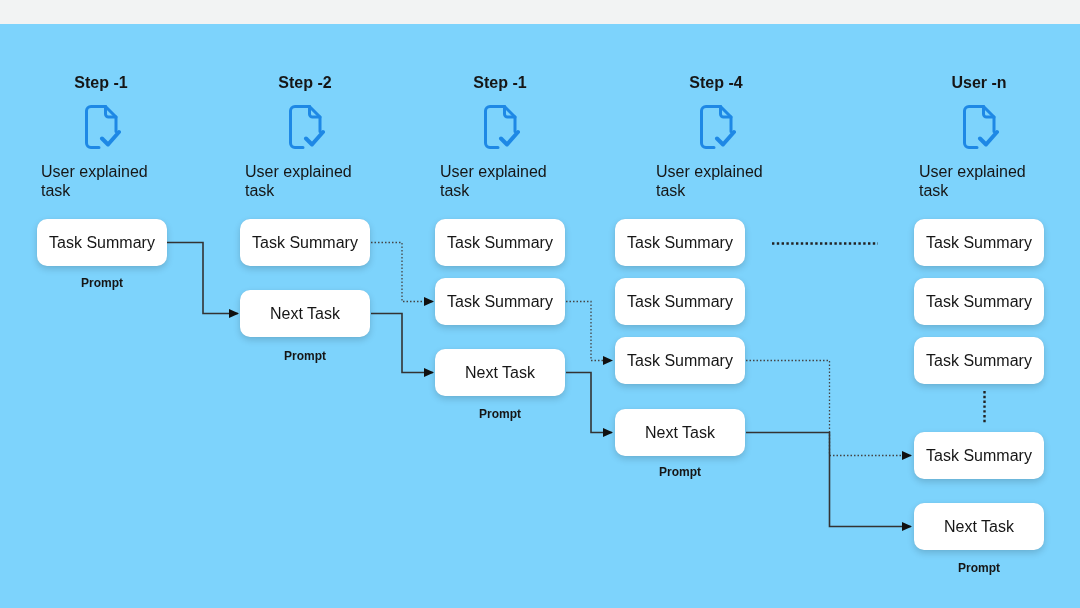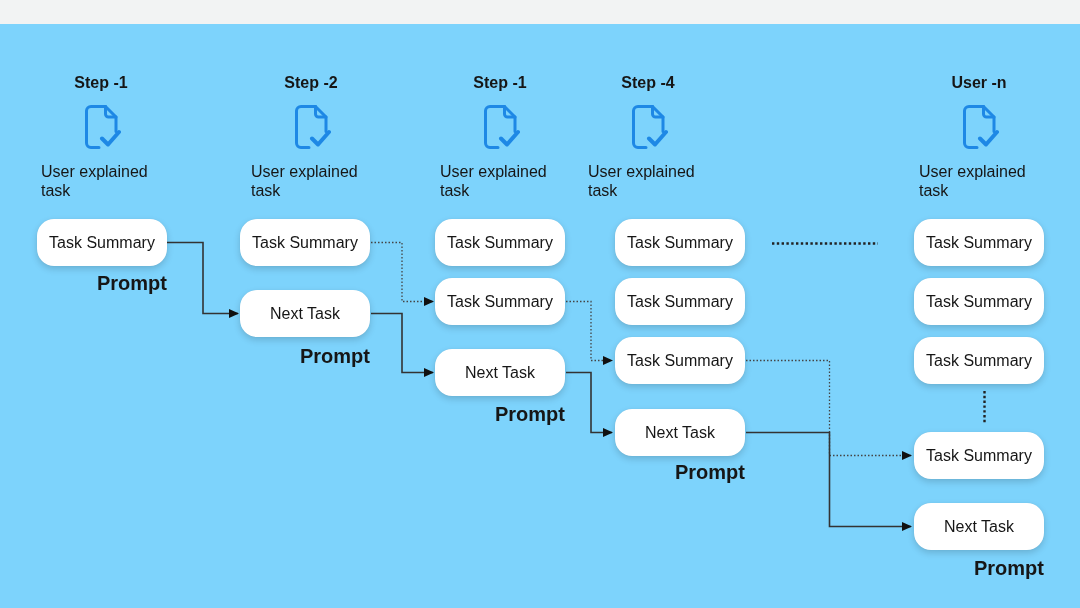--- a/index.html
+++ b/index.html
@@ -67,35 +67,35 @@
     font-size: 16px;
     font-weight: 400;
     line-height: 19px;
     color: #161616;
   }
   .node {
     position: absolute;
     width: 130px;
     height: 47px;
     background: #ffffff;
-    border-radius: 17px;
+    border-radius: 10px;
     box-shadow: 0 3px 7px rgba(0,0,0,0.16), 0 0 1px rgba(0,0,0,0.10);
     display: flex;
     align-items: center;
     justify-content: center;
     font-size: 16px;
     font-weight: 400;
     color: #161616;
     white-space: nowrap;
   }
   .prompt {
     position: absolute;
     width: 130px;
-    text-align: right;
-    font-size: 20px;
+    text-align: center;
+    font-size: 12px;
     font-weight: 700;
     line-height: 16px;
     color: #161616;
     white-space: nowrap;
   }
 </style>
 </head>
 <body>
 
 <div class="canvas">
@@ -125,21 +125,21 @@
           <path d="M24.5 2.5 H10 a4.5 4.5 0 0 0 -4.5 4.5 V39 a4.5 4.5 0 0 0 4.5 4.5 h8"></path>
           <path d="M24.5 2.5 L35 13 V27.5"></path>
           <path d="M24.5 2.5 V10 a3 3 0 0 0 3 3 H35"></path>
         </g>
         <path d="M21 34.5 L27 40.5 L38 28" fill="none" stroke="#1e88e5" stroke-width="4" stroke-linecap="round" stroke-linejoin="round"></path>
       </svg>
     </div>
     <div class="step-subtitle">User explained task</div>
   </div>
 
-  <div class="col-header" style="left:231px">
+  <div class="col-header" style="left:225px">
     <div class="step-title">Step -2</div>
     <div class="doc-icon">
       <svg width="40" height="48" viewBox="0 0 40 48">
         <g fill="none" stroke="#1e88e5" stroke-width="3" stroke-linecap="round" stroke-linejoin="round">
           <path d="M24.5 2.5 H10 a4.5 4.5 0 0 0 -4.5 4.5 V39 a4.5 4.5 0 0 0 4.5 4.5 h8"></path>
           <path d="M24.5 2.5 L35 13 V27.5"></path>
           <path d="M24.5 2.5 V10 a3 3 0 0 0 3 3 H35"></path>
         </g>
         <path d="M21 34.5 L27 40.5 L38 28" fill="none" stroke="#1e88e5" stroke-width="4" stroke-linecap="round" stroke-linejoin="round"></path>
       </svg>
@@ -155,21 +155,21 @@
           <path d="M24.5 2.5 H10 a4.5 4.5 0 0 0 -4.5 4.5 V39 a4.5 4.5 0 0 0 4.5 4.5 h8"></path>
           <path d="M24.5 2.5 L35 13 V27.5"></path>
           <path d="M24.5 2.5 V10 a3 3 0 0 0 3 3 H35"></path>
         </g>
         <path d="M21 34.5 L27 40.5 L38 28" fill="none" stroke="#1e88e5" stroke-width="4" stroke-linecap="round" stroke-linejoin="round"></path>
       </svg>
     </div>
     <div class="step-subtitle">User explained task</div>
   </div>
 
-  <div class="col-header" style="left:568px">
+  <div class="col-header" style="left:636px">
     <div class="step-title">Step -4</div>
     <div class="doc-icon">
       <svg width="40" height="48" viewBox="0 0 40 48">
         <g fill="none" stroke="#1e88e5" stroke-width="3" stroke-linecap="round" stroke-linejoin="round">
           <path d="M24.5 2.5 H10 a4.5 4.5 0 0 0 -4.5 4.5 V39 a4.5 4.5 0 0 0 4.5 4.5 h8"></path>
           <path d="M24.5 2.5 L35 13 V27.5"></path>
           <path d="M24.5 2.5 V10 a3 3 0 0 0 3 3 H35"></path>
         </g>
         <path d="M21 34.5 L27 40.5 L38 28" fill="none" stroke="#1e88e5" stroke-width="4" stroke-linecap="round" stroke-linejoin="round"></path>
       </svg>

